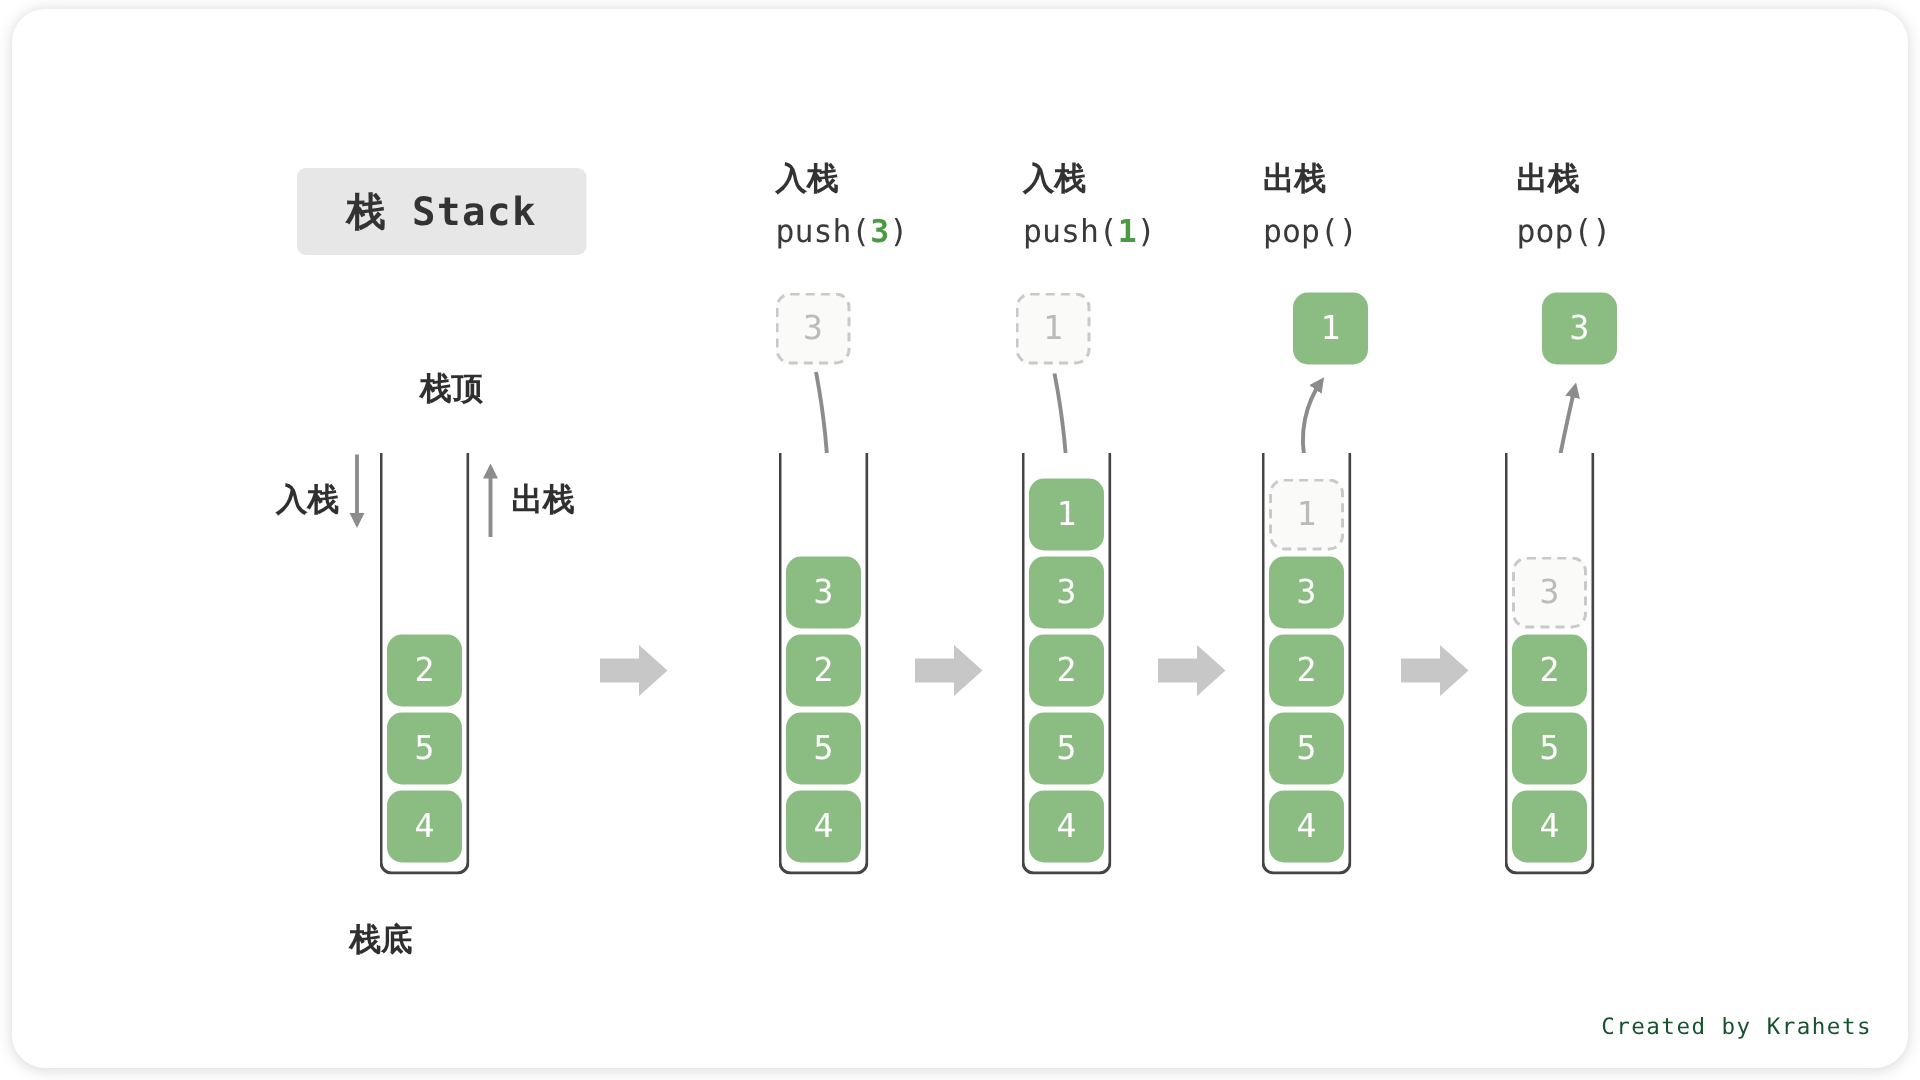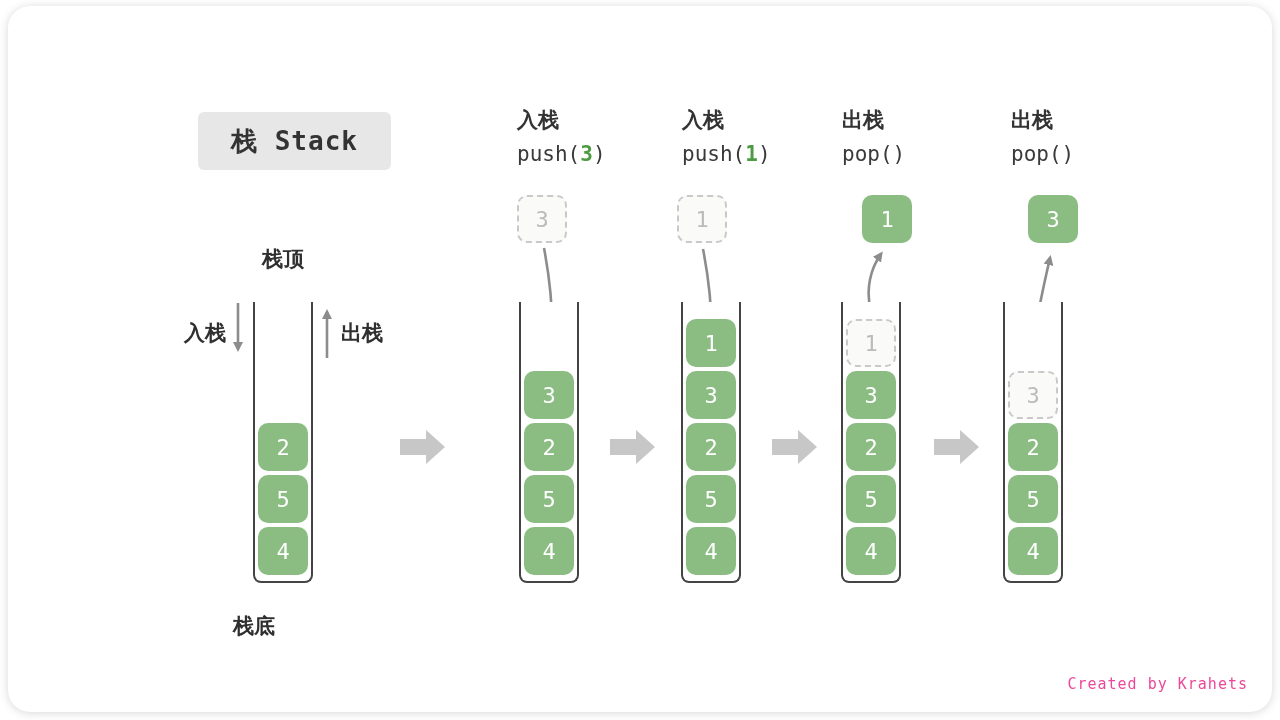--- a/index.html
+++ b/index.html
@@ -47,21 +47,21 @@
     box-sizing:border-box;
   }
   .ghost{
     width:50px;height:48px;border-radius:10px;background:#fafaf8;
     border:2px dashed #c9c9c9;color:#bbbbbb;
     font-family:"DejaVu Sans Mono",monospace;font-size:22px;
     display:flex;align-items:center;justify-content:center;
     box-sizing:border-box;
   }
   .watermark{
-    right:32px;top:675px;color:#ec4899;font-size:15px;
+    right:32px;top:675px;color:#14532d;font-size:15px;
     font-family:"DejaVu Sans Mono",monospace;letter-spacing:1px;
   }
   svg{pointer-events:none;}
 </style>
 </head>
 <body>
 
 <div id="canvas">
   <div id="card"></div>
 
@@ -85,21 +85,21 @@
     <path d="M1031,357 C1036,320 1043,288 1050,258" stroke="#8c8c8c" stroke-width="2.6" fill="none" marker-end="url(#ah)"></path>
 
     <path fill="#c7c7c7" d="M400,439 h26 v-9 l19,17 l-19,17 v-9 h-26 z"></path>
     <path fill="#c7c7c7" d="M610,439 h26 v-9 l19,17 l-19,17 v-9 h-26 z"></path>
     <path fill="#c7c7c7" d="M772,439 h26 v-9 l19,17 l-19,17 v-9 h-26 z"></path>
     <path fill="#c7c7c7" d="M934,439 h26 v-9 l19,17 l-19,17 v-9 h-26 z"></path>
   </svg>
 
   <div class="abs title-box">栈 Stack</div>
 
-  <div class="abs big-label" style="left:233px;top:245px;width:100px;text-align:center;">栈顶</div>
+  <div class="abs big-label" style="left:251px;top:245px;width:100px;text-align:center;">栈顶</div>
   <div class="abs big-label" style="left:233px;top:612px;width:100px;text-align:left;">栈底</div>
   <div class="abs big-label" style="left:158px;top:319px;width:68px;text-align:right;">入栈</div>
   <div class="abs big-label" style="left:341px;top:319px;width:68px;">出栈</div>
 
   <div class="abs hdr" style="left:517px;top:102px;">
     <span class="hdr-cn">入栈</span>
     <span class="hdr-code"><span>push(</span><span class="arg">3</span><span>)</span></span>
   </div>
   <div class="abs hdr" style="left:682px;top:102px;">
     <span class="hdr-cn">入栈</span>

